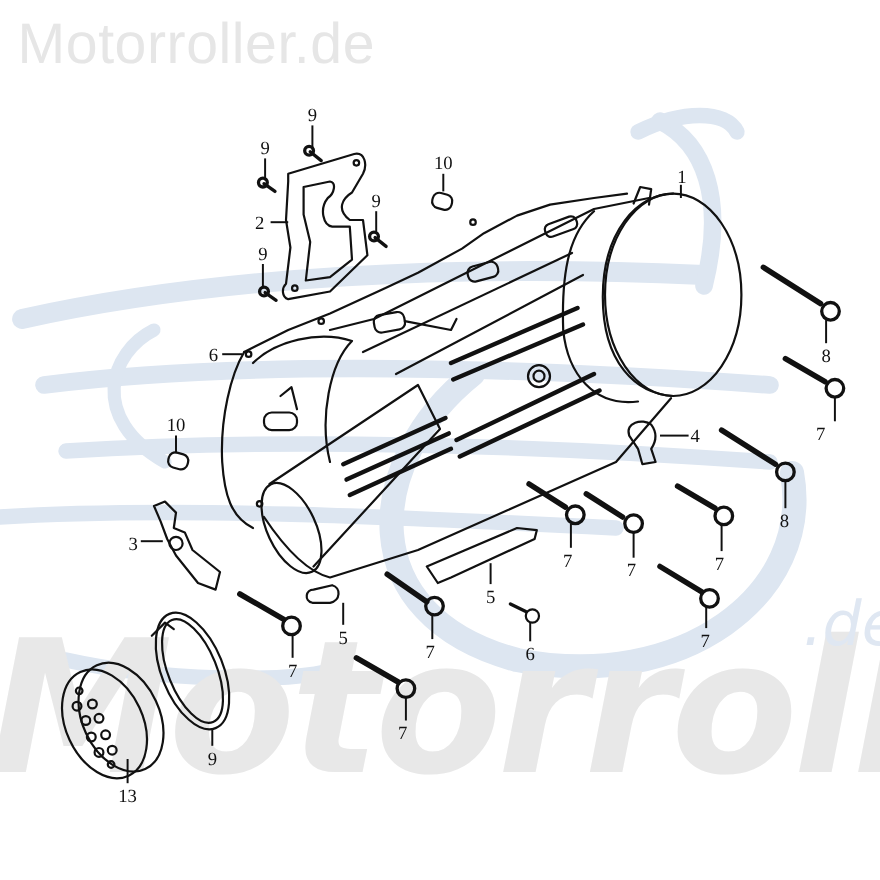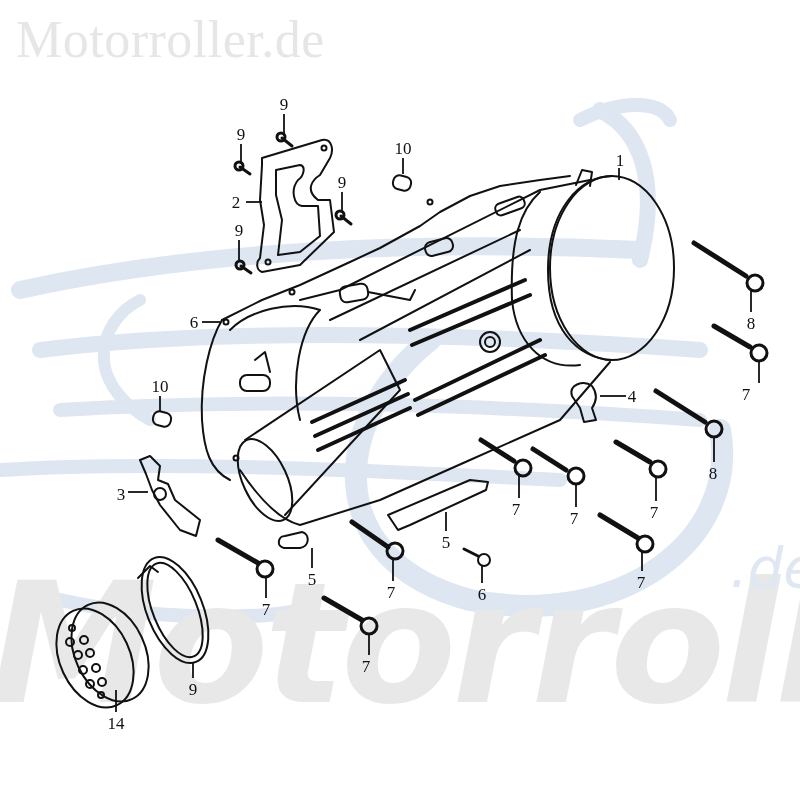--- a/index.html
+++ b/index.html
@@ -1,18 +1,18 @@
 <!DOCTYPE html>
 <html><head>
 <meta charset="utf-8">
 <style>
   html, body { margin:0; padding:0; background:#ffffff; }
   body { width:800px; height:800px; position:relative; overflow:hidden; font-family:"Liberation Serif", serif; }
   .stage { position:absolute; left:0; top:0; width:800px; height:800px; }
-  .wm-top { position:absolute; left:16px; top:14px; font-family:Liberation Serif, serif; font-size:52px; color:#e6e6e6; letter-spacing:0.5px; line-height:1; }
+  .wm-top { position:absolute; left:16px; top:14px; font-family:Liberation Sans, sans-serif; font-size:52px; color:#e6e6e6; letter-spacing:0.5px; line-height:1; }
   .wm-big { position:absolute; left:-10px; top:560px; font-family:"DejaVu Sans", sans-serif; font-weight:bold; font-style:italic; font-size:168px; color:#e8e8e8; letter-spacing:-4px; line-height:1; white-space:nowrap; }
   .wm-de { position:absolute; left:730px; top:540px; font-family:"DejaVu Sans", sans-serif; font-style:italic; font-size:56px; color:#dfe7f2; line-height:1; }
   svg.diagram { position:absolute; left:0; top:0; }
   .lbl { position:absolute; font-size:17px; color:#111; line-height:1; transform:translate(-50%,0); }
 </style>
 </head>
 <body>
 
 <div class="stage">
 
@@ -210,16 +210,16 @@
   <div class="lbl" style="left:751px;top:315px">8</div>
   <div class="lbl" style="left:713px;top:465px">8</div>
   <div class="lbl" style="left:284px;top:96px">9</div>
   <div class="lbl" style="left:241px;top:126px">9</div>
   <div class="lbl" style="left:342px;top:174px">9</div>
   <div class="lbl" style="left:239px;top:222px">9</div>
   <div class="lbl" style="left:403px;top:140px">10</div>
   <div class="lbl" style="left:160px;top:378px">10</div>
   <div class="lbl" style="left:446px;top:534px">5</div>
   <div class="lbl" style="left:482px;top:586px">6</div>
-  <div class="lbl" style="left:116px;top:715px">14</div>
+  <div class="lbl" style="left:116px;top:715px">13</div>
   <div class="lbl" style="left:193px;top:681px">9</div>
 
 </div>
 
 </body></html>

